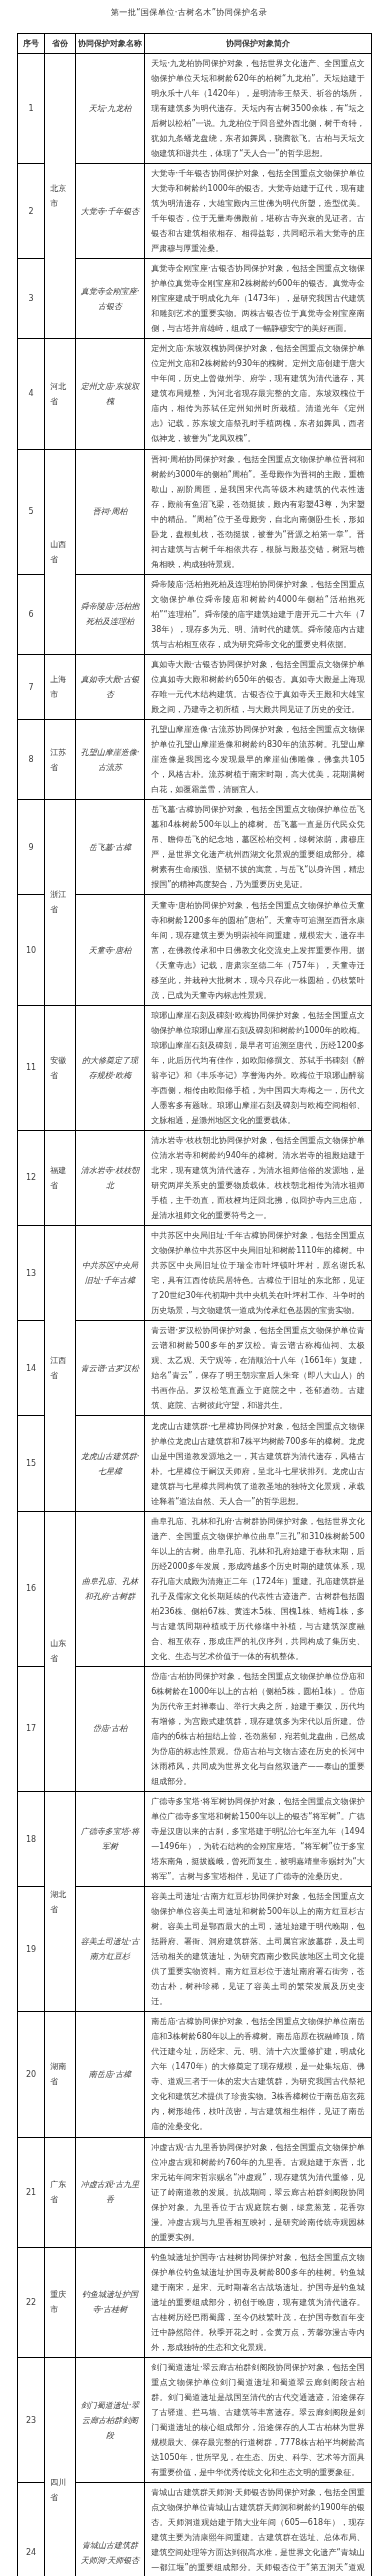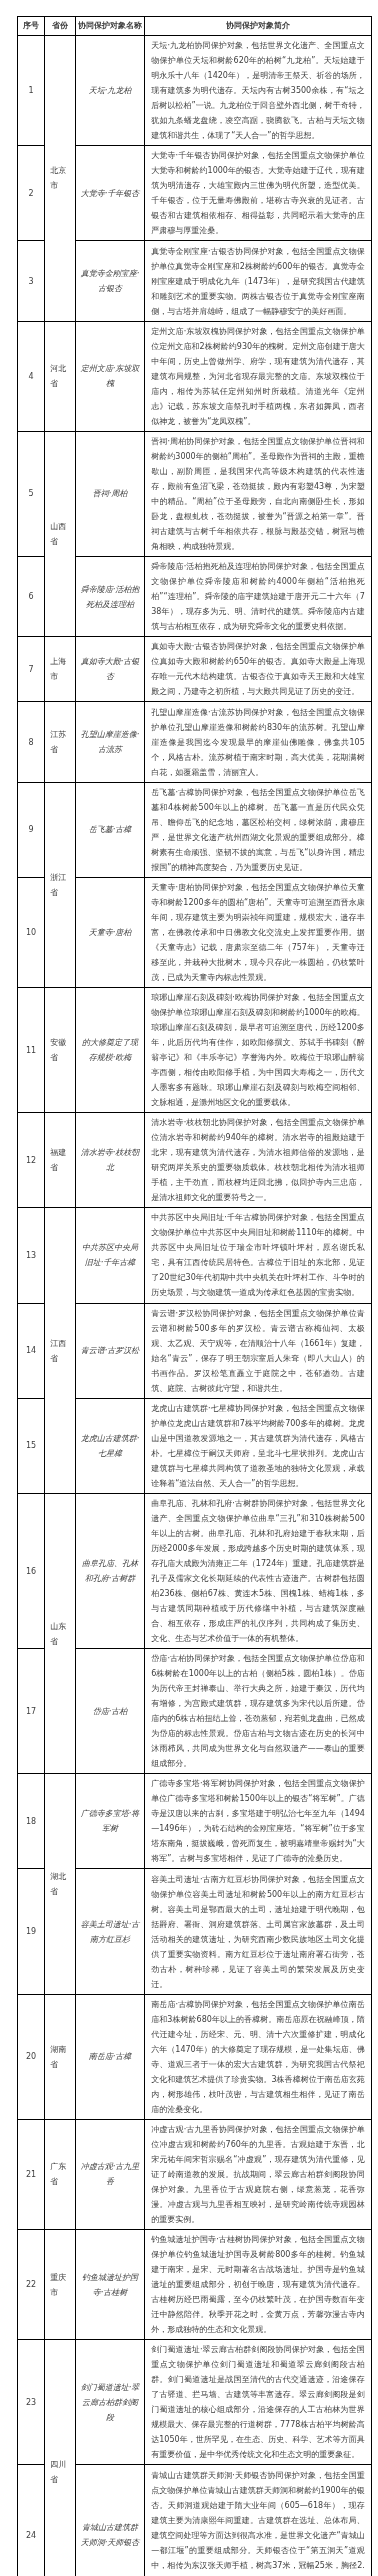--- a/index.html
+++ b/index.html
@@ -12,41 +12,42 @@
   table.list td{font-size:8px;line-height:15px;color:#3d3d3d;}
   td.c-no{text-align:center;padding:2.1px 1px;}
   td.c-prov{text-align:left;padding:2.1px 5.2px;}
   td.c-name{text-align:center;padding:2.1px 2.6px;font-style:italic;}
   td.c-intro{text-align:justify;padding:2.1px 6.2px;}
 </style>
 </head>
 <body style="background: rgb(255, 255, 255); color: rgb(61, 61, 61);">
 
 <div class="page">
+  <div class="doc-title">第一批“国保单位·古树名木”协同保护名录</div>
   <table class="list">
     <colgroup>
       <col style="width:27px">
       <col style="width:31px">
       <col style="width:69px">
       <col style="width:227px">
     </colgroup>
     <thead>
       <tr>
         <th>序号</th>
         <th>省份</th>
         <th>协同保护对象名称</th>
         <th>协同保护对象简介</th>
       </tr>
     </thead>
     <tbody id="table-body">
         <tr>
           <td class="c-no">1</td>
           <td class="c-prov" rowspan="3">北京市</td>
           <td class="c-name">天坛·九龙柏</td>
-          <td class="c-intro">天坛·九龙柏协同保护对象，包括世界文化遗产、全国重点文物保护单位天坛和树龄620年的柏树“九龙柏”。天坛始建于明永乐十八年（1420年），是明清帝王祭天、祈谷的场所，现有建筑多为明代遗存。天坛内有古树3500余株，有“坛之后树以松柏”一说。九龙柏位于回音壁外西北侧，树干奇特，犹如九条蟠龙盘绕，凌空高踞，骁腾欲飞。古柏与天坛文物建筑和谐共生，体现了“天人合一”的哲学思想。</td>
+          <td class="c-intro">天坛·九龙柏协同保护对象，包括世界文化遗产、全国重点文物保护单位天坛和树龄620年的柏树“九龙柏”。天坛始建于明永乐十八年（1420年），是明清帝王祭天、祈谷的场所，现有建筑多为明代遗存。天坛内有古树3500余株，有“坛之后树以松柏”一说。九龙柏位于回音壁外西北侧，树干奇特，犹如九条蟠龙盘绕，东者如舞凤，骁腾欲飞。古柏与天坛文物建筑和谐共生，体现了“天人合一”的哲学思想。</td>
         </tr>
         <tr>
           <td class="c-no">2</td>
           <td class="c-name">大觉寺·千年银杏</td>
           <td class="c-intro">大觉寺·千年银杏协同保护对象，包括全国重点文物保护单位大觉寺和树龄约1000年的银杏。大觉寺始建于辽代，现有建筑为明清遗存，大雄宝殿内三世佛为明代所塑，造型优美。千年银杏，位于无量寿佛殿前，堪称古寺兴衰的见证者。古银杏和古建筑相依相存、相得益彰，共同昭示着大觉寺的庄严肃穆与厚重沧桑。</td>
         </tr>
         <tr>
           <td class="c-no">3</td>
           <td class="c-name">真觉寺金刚宝座·古银杏</td>
           <td class="c-intro">真觉寺金刚宝座·古银杏协同保护对象，包括全国重点文物保护单位真觉寺金刚宝座和2株树龄约600年的银杏。真觉寺金刚宝座建成于明成化九年（1473年），是研究我国古代建筑和雕刻艺术的重要实物。两株古银杏位于真觉寺金刚宝座南侧，与古塔并肩雄峙，组成了一幅静穆安宁的美好画面。</td>

